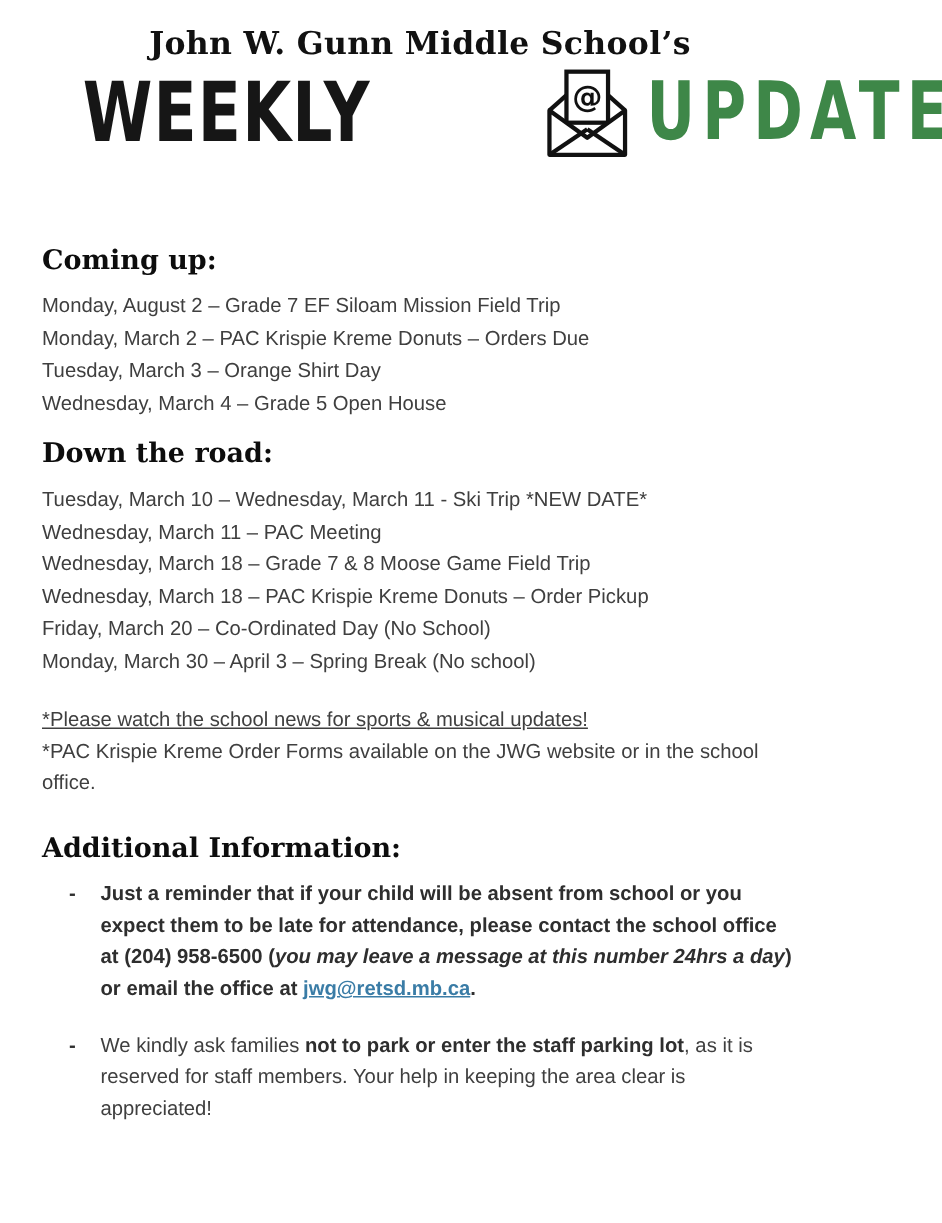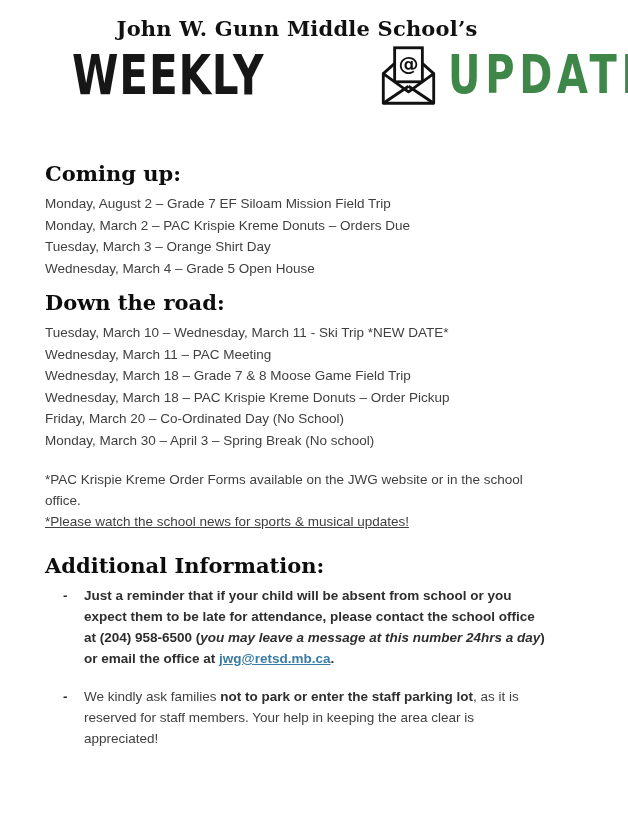--- a/index.html
+++ b/index.html
@@ -2,21 +2,21 @@
 <html style="--green: #3e8748; --link: #3a7ca6;"><head>
 <meta charset="utf-8">
 <style>
   :root { --green:#3e8748; --link:#3a7ca6; --ink:#111111; --body:#3f3f3f; }
   * { box-sizing: border-box; }
   html,body { margin:0; padding:0; }
   body {
     width:628px; height:815px; background:#ffffff; overflow:hidden;
     font-family:"Liberation Sans", sans-serif; color:var(--body);
   }
-  .page { width:564px; height:815px; padding:16px 32px 0 28px;margin-left:17px; }
+  .page { width:564px; height:815px; padding:16px 32px 0 28px; }
 
   
   .title {
     text-align:center; font-family:"DejaVu Serif", serif; font-weight:700;
     font-size:21px; line-height:26px; color:var(--ink); letter-spacing:0.2px;
   }
   .logo { display:flex; align-items:center; }
   .logo-weekly {
     font-family:"DejaVu Sans", sans-serif; font-weight:900; font-size:54px;
     line-height:50px; color:#161616; letter-spacing:1px;
@@ -32,21 +32,21 @@
     margin-left:8px;
   }
 
   
   .sec { margin:0; }
   .sec-coming { margin-top:56px; }
   .sec-down   { margin-top:14px; }
   .sec-notes  { margin-top:18px; }
   .sec-add    { margin-top:24px; }
   .sec-head {
-    font-family:"DejaVu Serif", serif; font-weight:700; font-size:21px;
+    font-family:"DejaVu Serif", serif; font-weight:700; font-size:18px;
     line-height:20px; color:#0d0d0d; margin:0 0 9px 0;
   }
   .line { font-size:13.5px; line-height:21.5px; color:var(--body); }
   .note { line-height:21px; }
   .su { text-decoration:underline; }
   .sb { font-weight:700; color:#2e2e2e; }
   .si { font-style:italic; }
   .link { color:var(--link); font-weight:700; text-decoration:underline; }
 
   .bullet { display:flex; margin:0 0 17px 0; }
@@ -96,22 +96,22 @@
         <div class="line">Wednesday, March 11 – PAC Meeting</div>
         <div class="line">Wednesday, March 18 – Grade 7 &amp; 8 Moose Game Field Trip</div>
         <div class="line">Wednesday, March 18 – PAC Krispie Kreme Donuts – Order Pickup</div>
         <div class="line">Friday, March 20 – Co-Ordinated Day (No School)</div>
         <div class="line">Monday, March 30 – April 3 – Spring Break (No school)</div>
       </div>
   </div>
 
   <div class="sec sec-notes">
     <div>
+        <div class="line note su">*Please watch the school news for sports &amp; musical updates!</div>
         <div class="line note">*PAC Krispie Kreme Order Forms available on the JWG website or in the school office.</div>
-        <div class="line note su">*Please watch the school news for sports &amp; musical updates!</div>
       </div>
   </div>
 
   <div class="sec sec-add">
     <h3 class="sec-head">Additional Information:</h3>
     <div>
         <div class="bullet">
           <span class="bullet-marker">-</span>
           <div class="bullet-content"><span class="sb ">Just a reminder that if your child will be absent from school or you expect them to be late for attendance, please contact the school office at (204) 958-6500 (</span><span class="sb si ">you may leave a message at this number 24hrs a day</span><span class="sb ">) or email the office at </span><a class="link" href="#">jwg@retsd.mb.ca</a><span class="sb ">.</span></div>
         </div>

